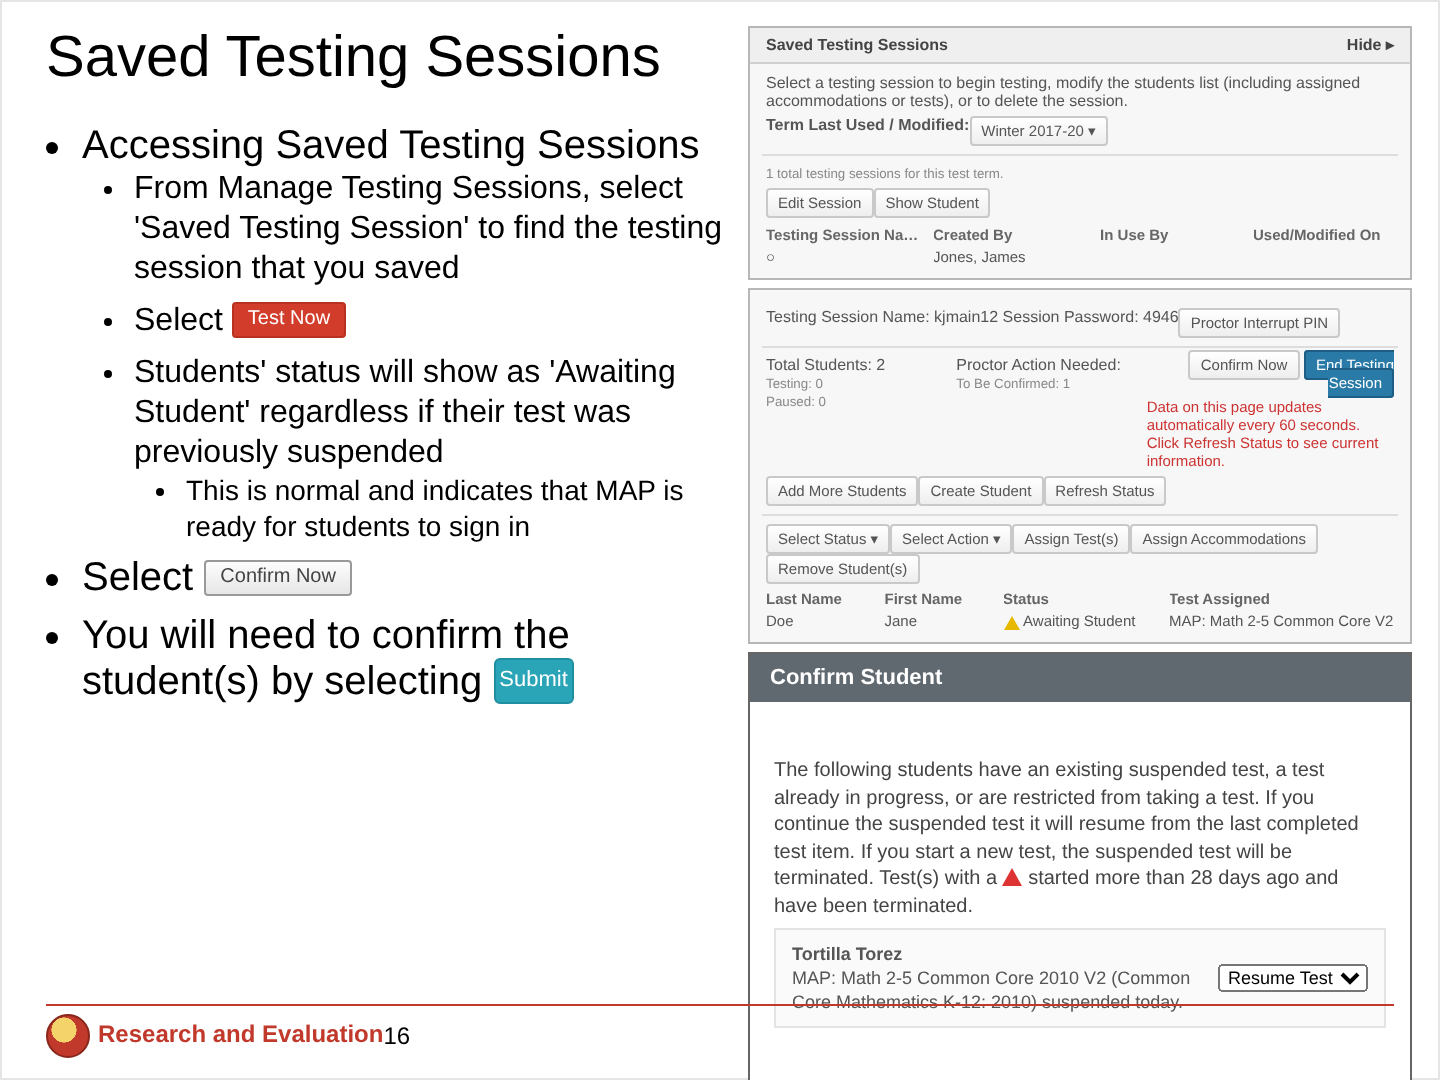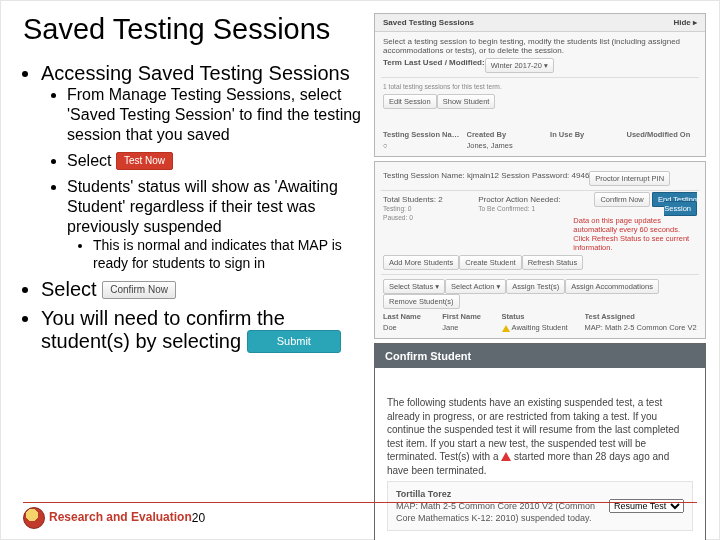--- a/index.html
+++ b/index.html
@@ -11,21 +11,21 @@
 li{margin-bottom:6px}
 ul ul{padding-left:26px}
 .left-col{width:345px}
 .l0{list-style:disc;font-size:20px;line-height:1.15}
 .l1{list-style:disc;font-size:16px;line-height:1.25}
 .l2{list-style:disc;font-size:14px;line-height:1.25}
 
 .btn{display:inline-block;font-size:10px;line-height:1;padding:3px 7px;border:1px solid #999;border-radius:2px;vertical-align:middle;position:relative;top:-1px}
 .btn-red{background:#d23c2a;color:#fff;border-color:#b8321f}
 .btn-grey{background:linear-gradient(#fdfdfd,#e6e6e6);color:#444}
-.btn-teal{background:#2aa4b7;color:#fff;border-color:#1e8ea0;padding:5px 29px;font-size:11px;border-radius:3px}
+.btn-teal{background:#2aa4b7;color:#fff;border-color:#1e8ea0;padding:5px 2px;font-size:11px;border-radius:3px}
 
 .shots{position:absolute;left:373px;top:12px;width:332px;display:flex;flex-direction:column;gap:4px}
 .shot{border:1px solid #b7b7b7;background:#f7f7f7;font-size:8px;color:#555;padding:6px 8px;box-sizing:border-box}
 .shot-title{background:#efefef;margin:-6px -8px 5px -8px;padding:4px 8px;border-bottom:1px solid #d0d0d0;color:#444;font-weight:bold;display:flex;justify-content:space-between;align-items:center}
 .shot .row{display:flex;gap:0;flex-wrap:wrap;margin:3px 0}
 .shot .pill{border:1px solid #c9c9c9;background:linear-gradient(#fff,#eee);border-radius:2px;padding:2px 5px;font-size:7.5px;color:#555}
 .shot .line{border-top:1px solid #ddd;margin:4px -2px}
 .shot small{color:#888}
 .shot .tbl{display:grid;grid-template-columns:1.1fr 1.1fr 1fr 1fr;gap:2px 6px;font-size:7.5px}
 .shot .tbl span{white-space:nowrap;overflow:hidden;text-overflow:ellipsis}
@@ -90,21 +90,21 @@
       <div class="row">
         <b>Term Last Used / Modified:</b>
         <span class="pill">Winter 2017-20  ▾</span>
       </div>
       <div class="line"></div>
       <small>1 total testing sessions for this test term.</small>
       <div class="row">
         <span class="pill">Edit Session</span>
         <span class="pill">Show Student</span>
       </div>
-      <div class="tbl" style="margin-top:21px">
+      <div class="tbl" style="margin-top:4px">
         <span class="hdr">Testing Session Name</span>
         <span class="hdr">Created By</span>
         <span class="hdr">In Use By</span>
         <span class="hdr">Used/Modified On</span>
         <span>○ </span>
         <span>Jones, James</span>
         <span></span>
           <span></span>
       </div>
     </div>
@@ -174,15 +174,15 @@
       </div>
       <div class="dlg-actions">
         <span class="btn btn-teal">Submit</span>
         <span class="btn btn-grey" style="padding:5px 12px;font-size:11px">Cancel</span>
       </div>
     </div>
   </div>
 
   <div class="footer">
     <span><span class="logo"></span><span class="brand">Research and Evaluation</span></span>
-    <span class="pn">20</span>
+    <span class="pn">16</span>
   </div>
 </div>
 
 </body></html>

